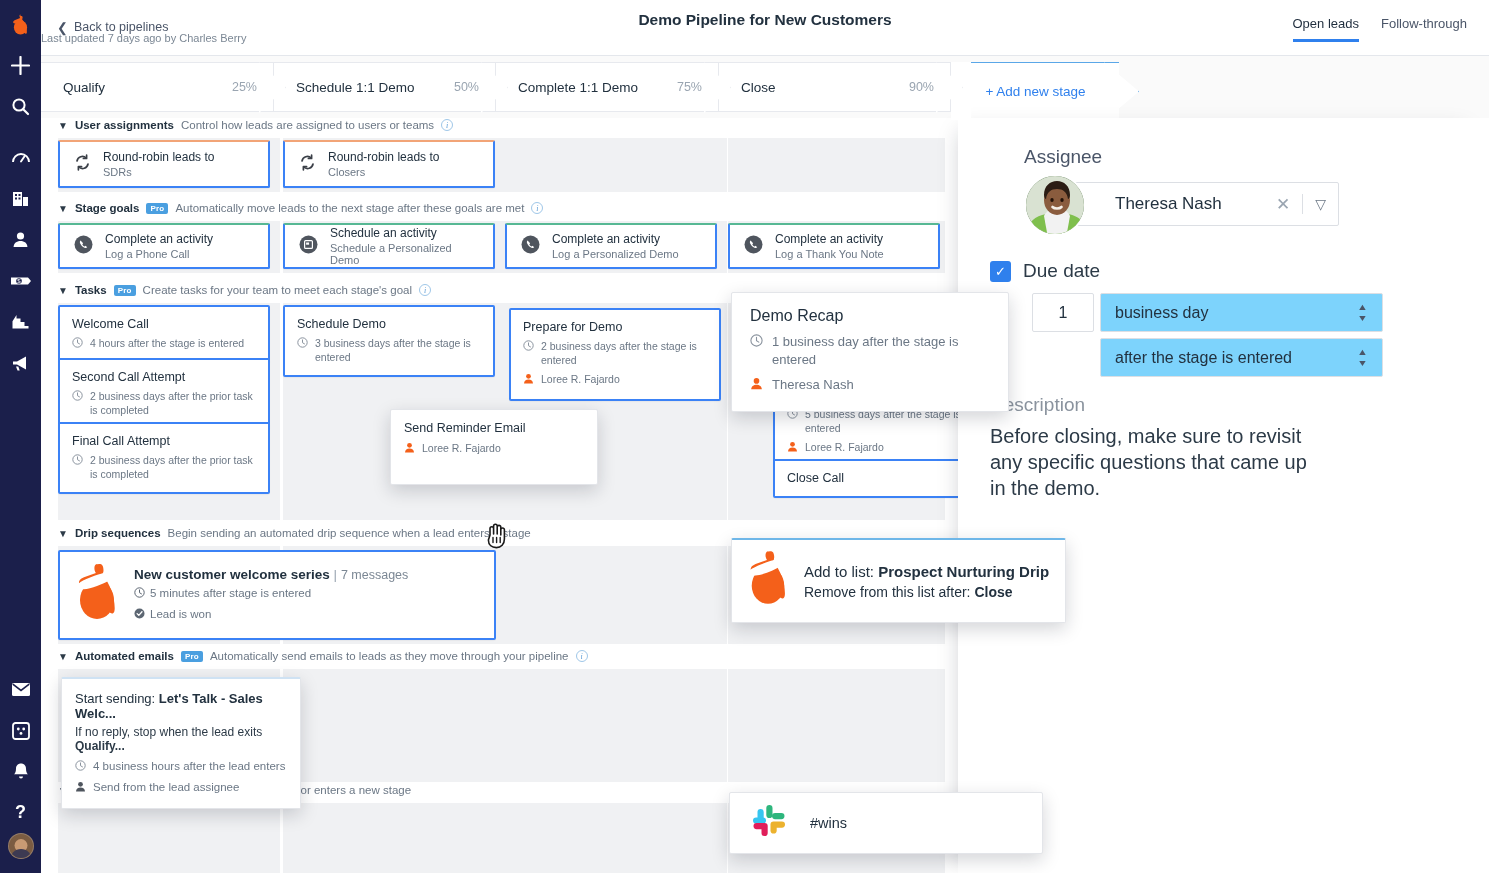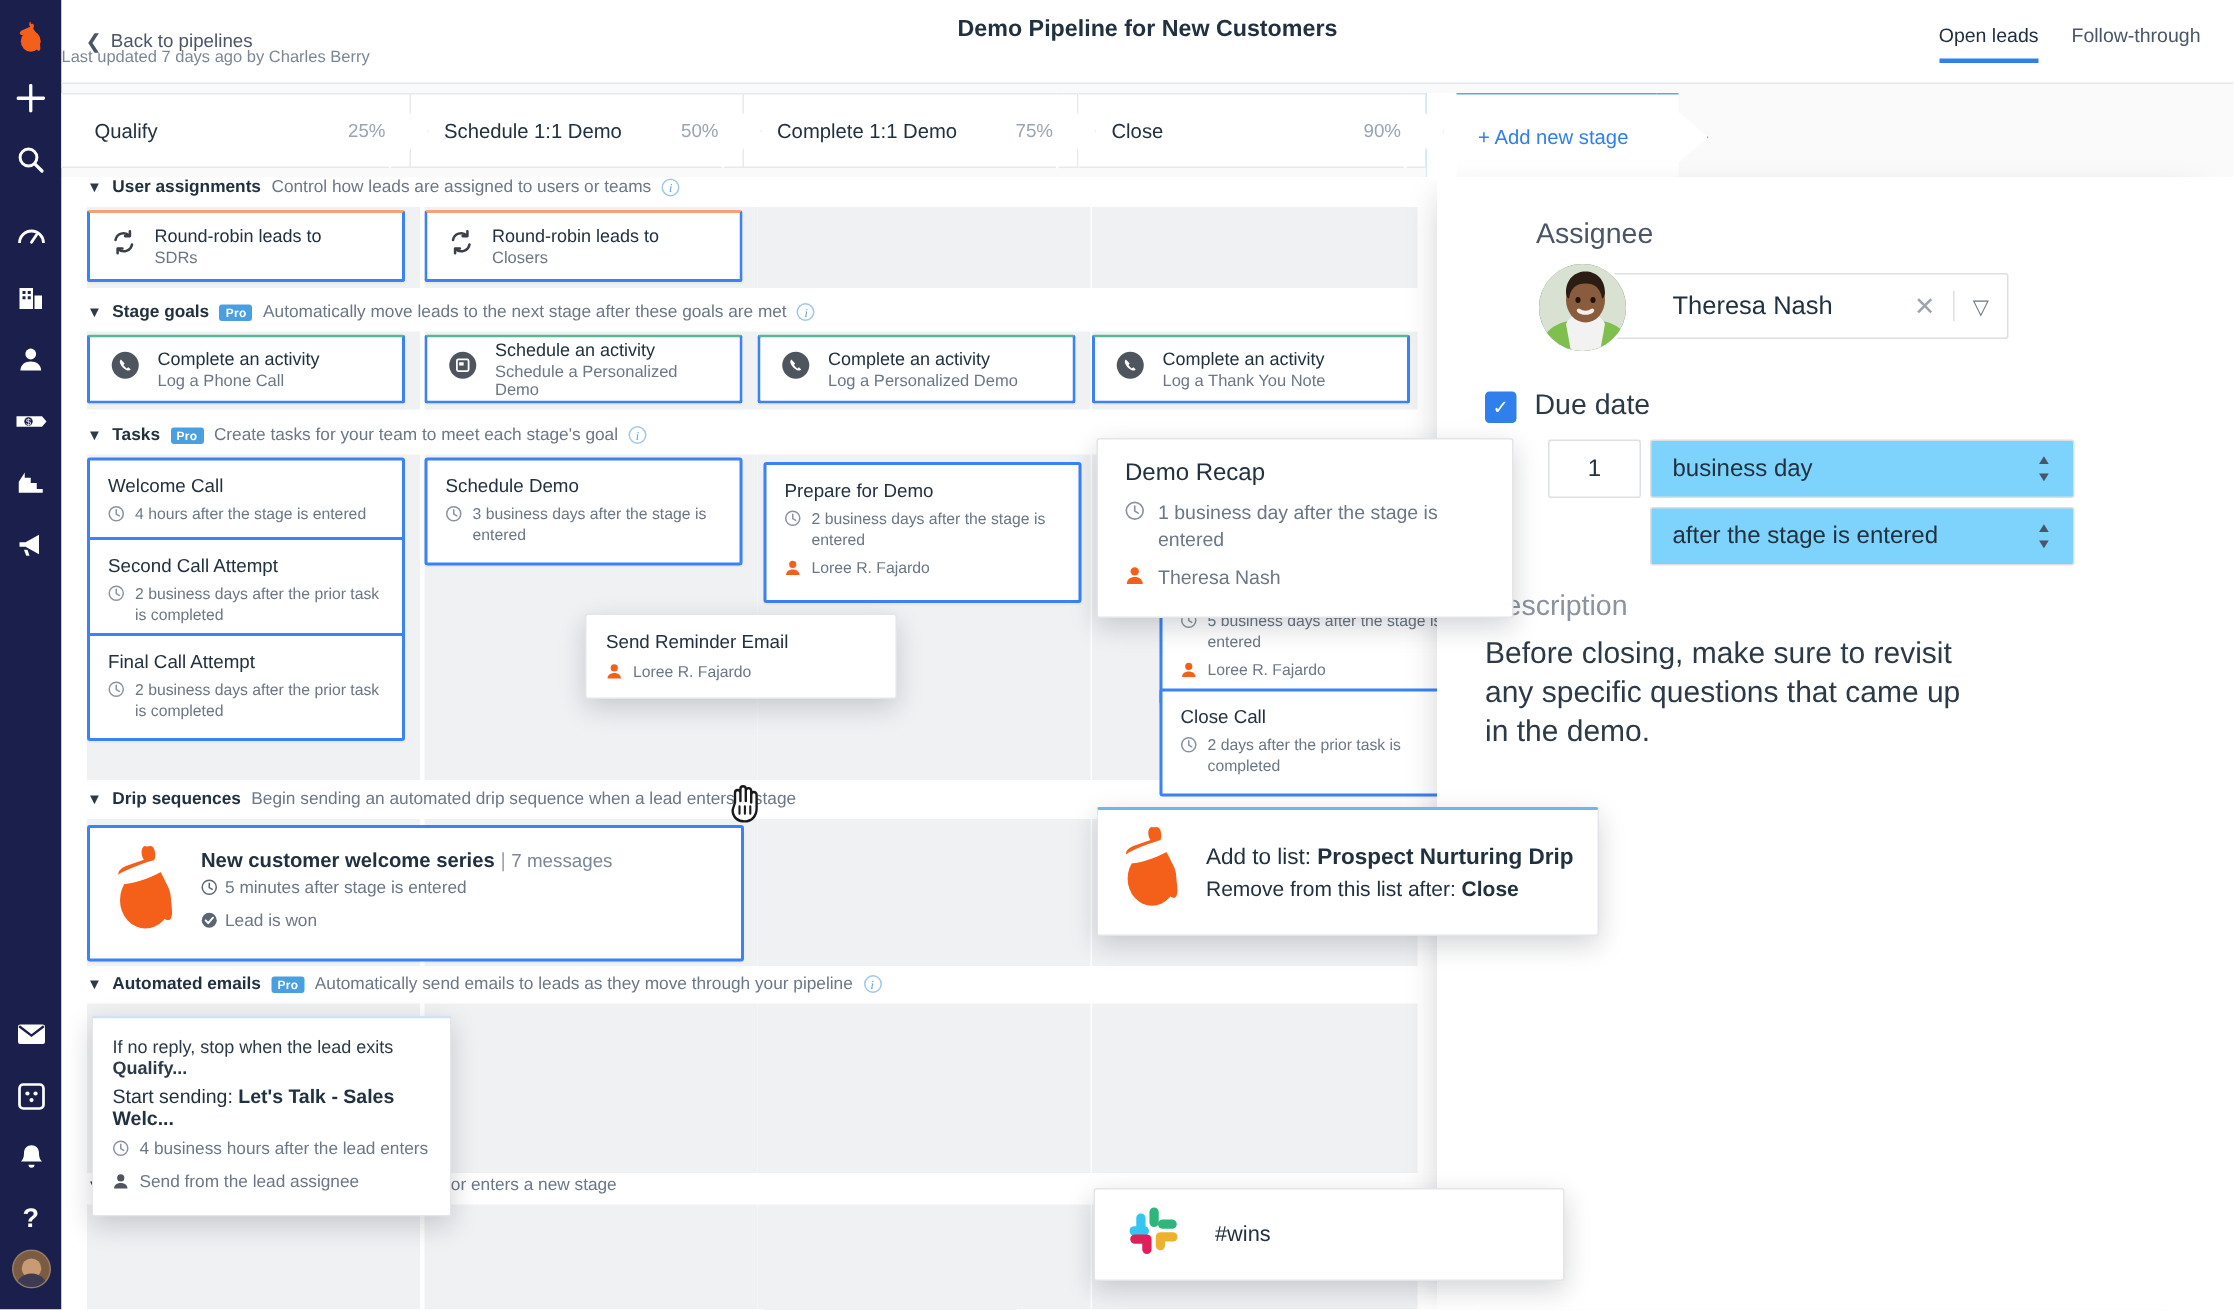--- a/index.html
+++ b/index.html
@@ -469,48 +469,41 @@
       <span class="meta-row">
         <span class="mi"><svg width="11" height="11" viewBox="0 0 11 11">
               <circle cx="5.5" cy="3.3" r="2.4" fill="#f4601a"></circle>
               <path d="M1 10.4c0-2.4 2-3.8 4.5-3.8S10 8 10 10.4z" fill="#f4601a"></path>
             </svg></span>
         <span>Loree R. Fajardo</span>
       </span>
     </div>
     <div class="card task-card" style="left:732px;top:341px;width:212px;">
       <span class="tt">Close Call</span>
-      <span class="meta-row">
-        <span class="mi"><svg width="11" height="11" viewBox="0 0 11 11">
-              <circle cx="5.5" cy="5.5" r="4.7" stroke="#8a939e" stroke-width="1" fill="none"></circle>
-              <path d="M5.5 2.9v2.8l2 1.2" stroke="#8a939e" stroke-width="1" fill="none" stroke-linecap="round"></path>
-            </svg></span>
-        <span>2 days after the prior task is completed</span>
-      </span>
     </div>
 
     <div class="float-card" style="left:690px;top:174px;width:278px;padding:14px 18px 16px;display:flex;flex-direction:column;gap:8px;">
       <span style="font-size:16px;color:#22313f;">Demo Recap</span>
       <span class="meta-row" style="font-size:13px;gap:9px;">
         <span class="mi"><svg width="13" height="13" viewBox="0 0 13 13">
               <circle cx="6.5" cy="6.5" r="5.6" stroke="#8a939e" stroke-width="1.1" fill="none"></circle>
               <path d="M6.5 3.4v3.3l2.3 1.4" stroke="#8a939e" stroke-width="1.1" fill="none" stroke-linecap="round"></path>
             </svg></span>
         <span>1 business day after the stage is entered</span>
       </span>
       <span class="meta-row" style="font-size:13px;gap:9px;">
         <span class="mi"><svg width="13" height="13" viewBox="0 0 13 13">
               <circle cx="6.5" cy="3.9" r="2.8" fill="#f4601a"></circle>
               <path d="M1.2 12.3c0-2.9 2.4-4.6 5.3-4.6s5.3 1.7 5.3 4.6z" fill="#f4601a"></path>
             </svg></span>
         <span>Theresa Nash</span>
       </span>
     </div>
 
-    <div class="float-card" style="left:349px;top:291px;width:208px;padding:11px 13px 8px;display:flex;flex-direction:column;gap:6px;">
+    <div class="float-card" style="left:349px;top:291px;width:208px;padding:11px 13px 28px;display:flex;flex-direction:column;gap:6px;">
       <span style="font-size:12.5px;color:#22313f;">Send Reminder Email</span>
       <span class="meta-row">
         <span class="mi"><svg width="11" height="11" viewBox="0 0 11 11">
               <circle cx="5.5" cy="3.3" r="2.4" fill="#f4601a"></circle>
               <path d="M1 10.4c0-2.4 2-3.8 4.5-3.8S10 8 10 10.4z" fill="#f4601a"></path>
             </svg></span>
         <span>Loree R. Fajardo</span>
       </span>
     </div>
     <div class="cursor-hand" style="left:443px;top:401px;">
@@ -585,25 +578,25 @@
       <span class="pro-badge">Pro</span>
       <span class="sh-desc">Automatically send emails to leads as they move through your pipeline</span>
       <span class="info-i">i</span>
     </div>
     <div class="col-band" style="left:17px;top:551px;width:222px;height:113px;"></div>
     <div class="col-band" style="left:242px;top:551px;width:222px;height:113px;"></div>
     <div class="col-band" style="left:464px;top:551px;width:222px;height:113px;"></div>
     <div class="col-band" style="left:687px;top:551px;width:217px;height:113px;"></div>
 
     <div class="float-card email-card" style="left:20px;top:559px;width:240px;border-top:2px solid #cfe2f3;">
+      <span style="font-size:13px;color:#22313f;">
+        <span>Start sending: </span><b>Let's Talk - Sales Welc...</b>
+      </span>
       <span style="font-size:12px;color:#2c3a47;">
         <span>If no reply, stop when the lead exits </span><b>Qualify...</b>
-      </span>
-      <span style="font-size:13px;color:#22313f;">
-        <span>Start sending: </span><b>Let's Talk - Sales Welc...</b>
       </span>
       <span class="meta-row" style="font-size:11.5px;gap:7px;margin-top:2px;white-space:nowrap;overflow:hidden;">
         <span class="mi"><svg width="11" height="11" viewBox="0 0 11 11">
               <circle cx="5.5" cy="5.5" r="4.7" stroke="#8a939e" stroke-width="1" fill="none"></circle>
               <path d="M5.5 2.9v2.8l2 1.2" stroke="#8a939e" stroke-width="1" fill="none" stroke-linecap="round"></path>
             </svg></span>
         <span>4 business hours after the lead enters Quа</span>
       </span>
       <span class="meta-row" style="font-size:11.5px;gap:7px;">
         <span class="mi"><svg width="11" height="11" viewBox="0 0 11 11">

